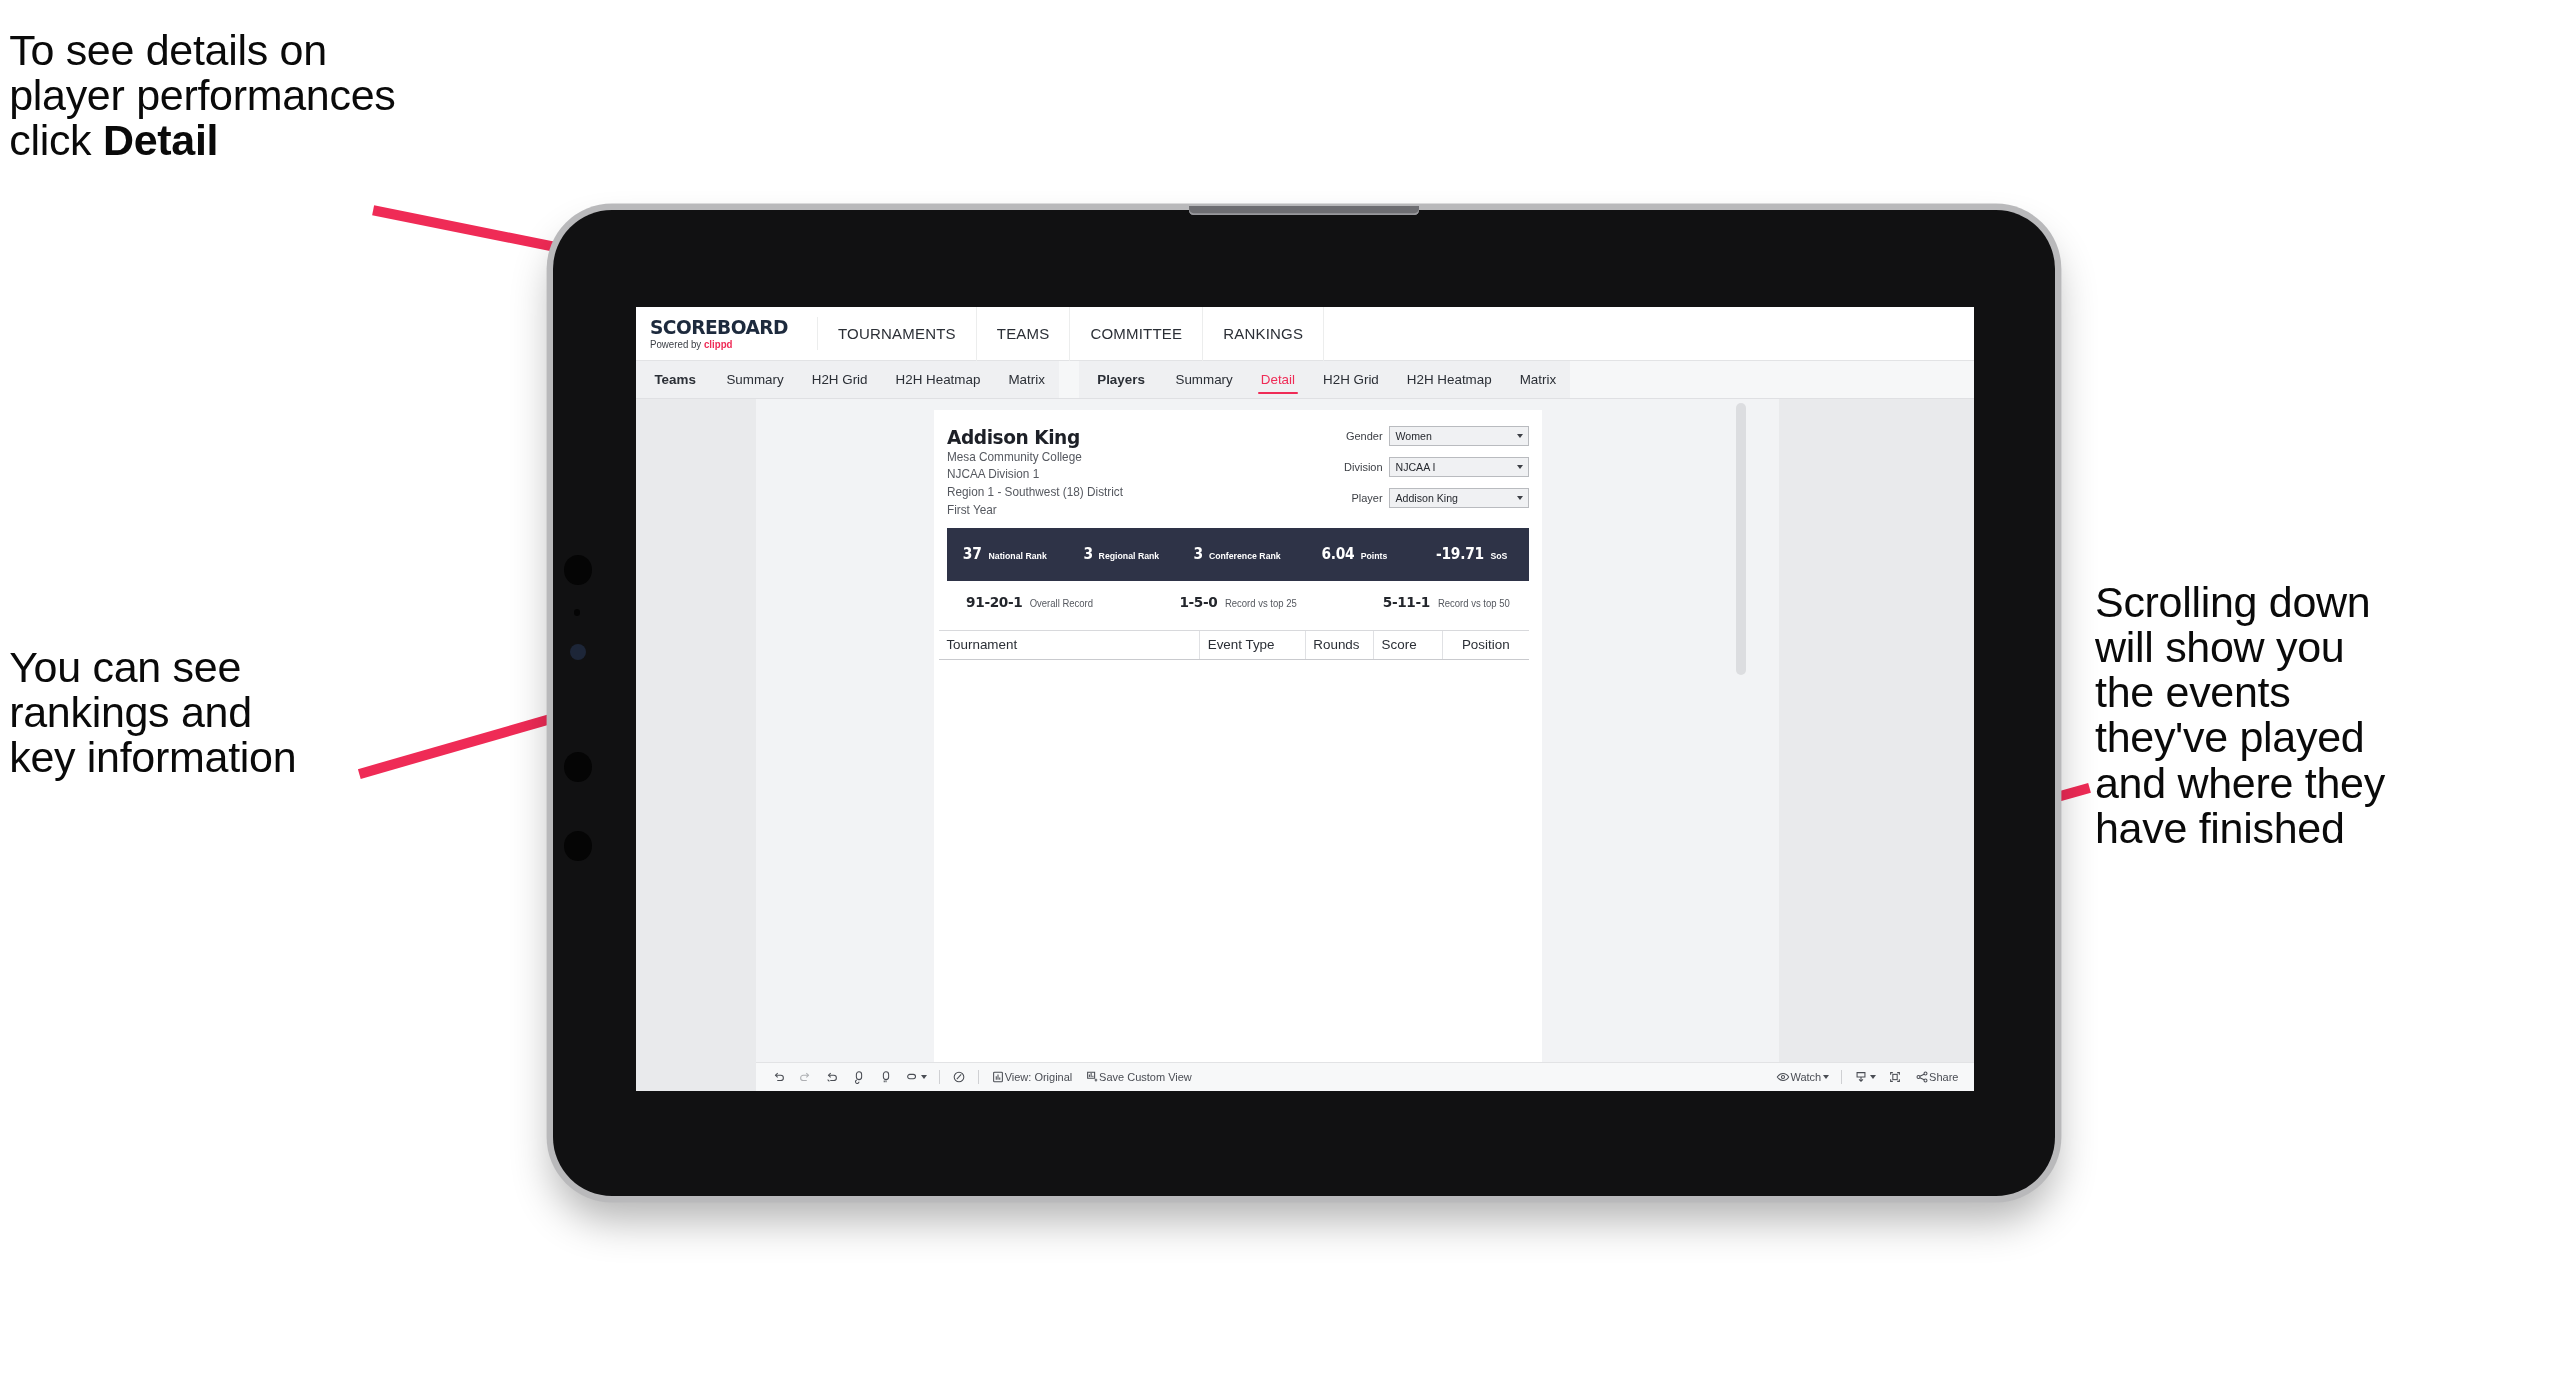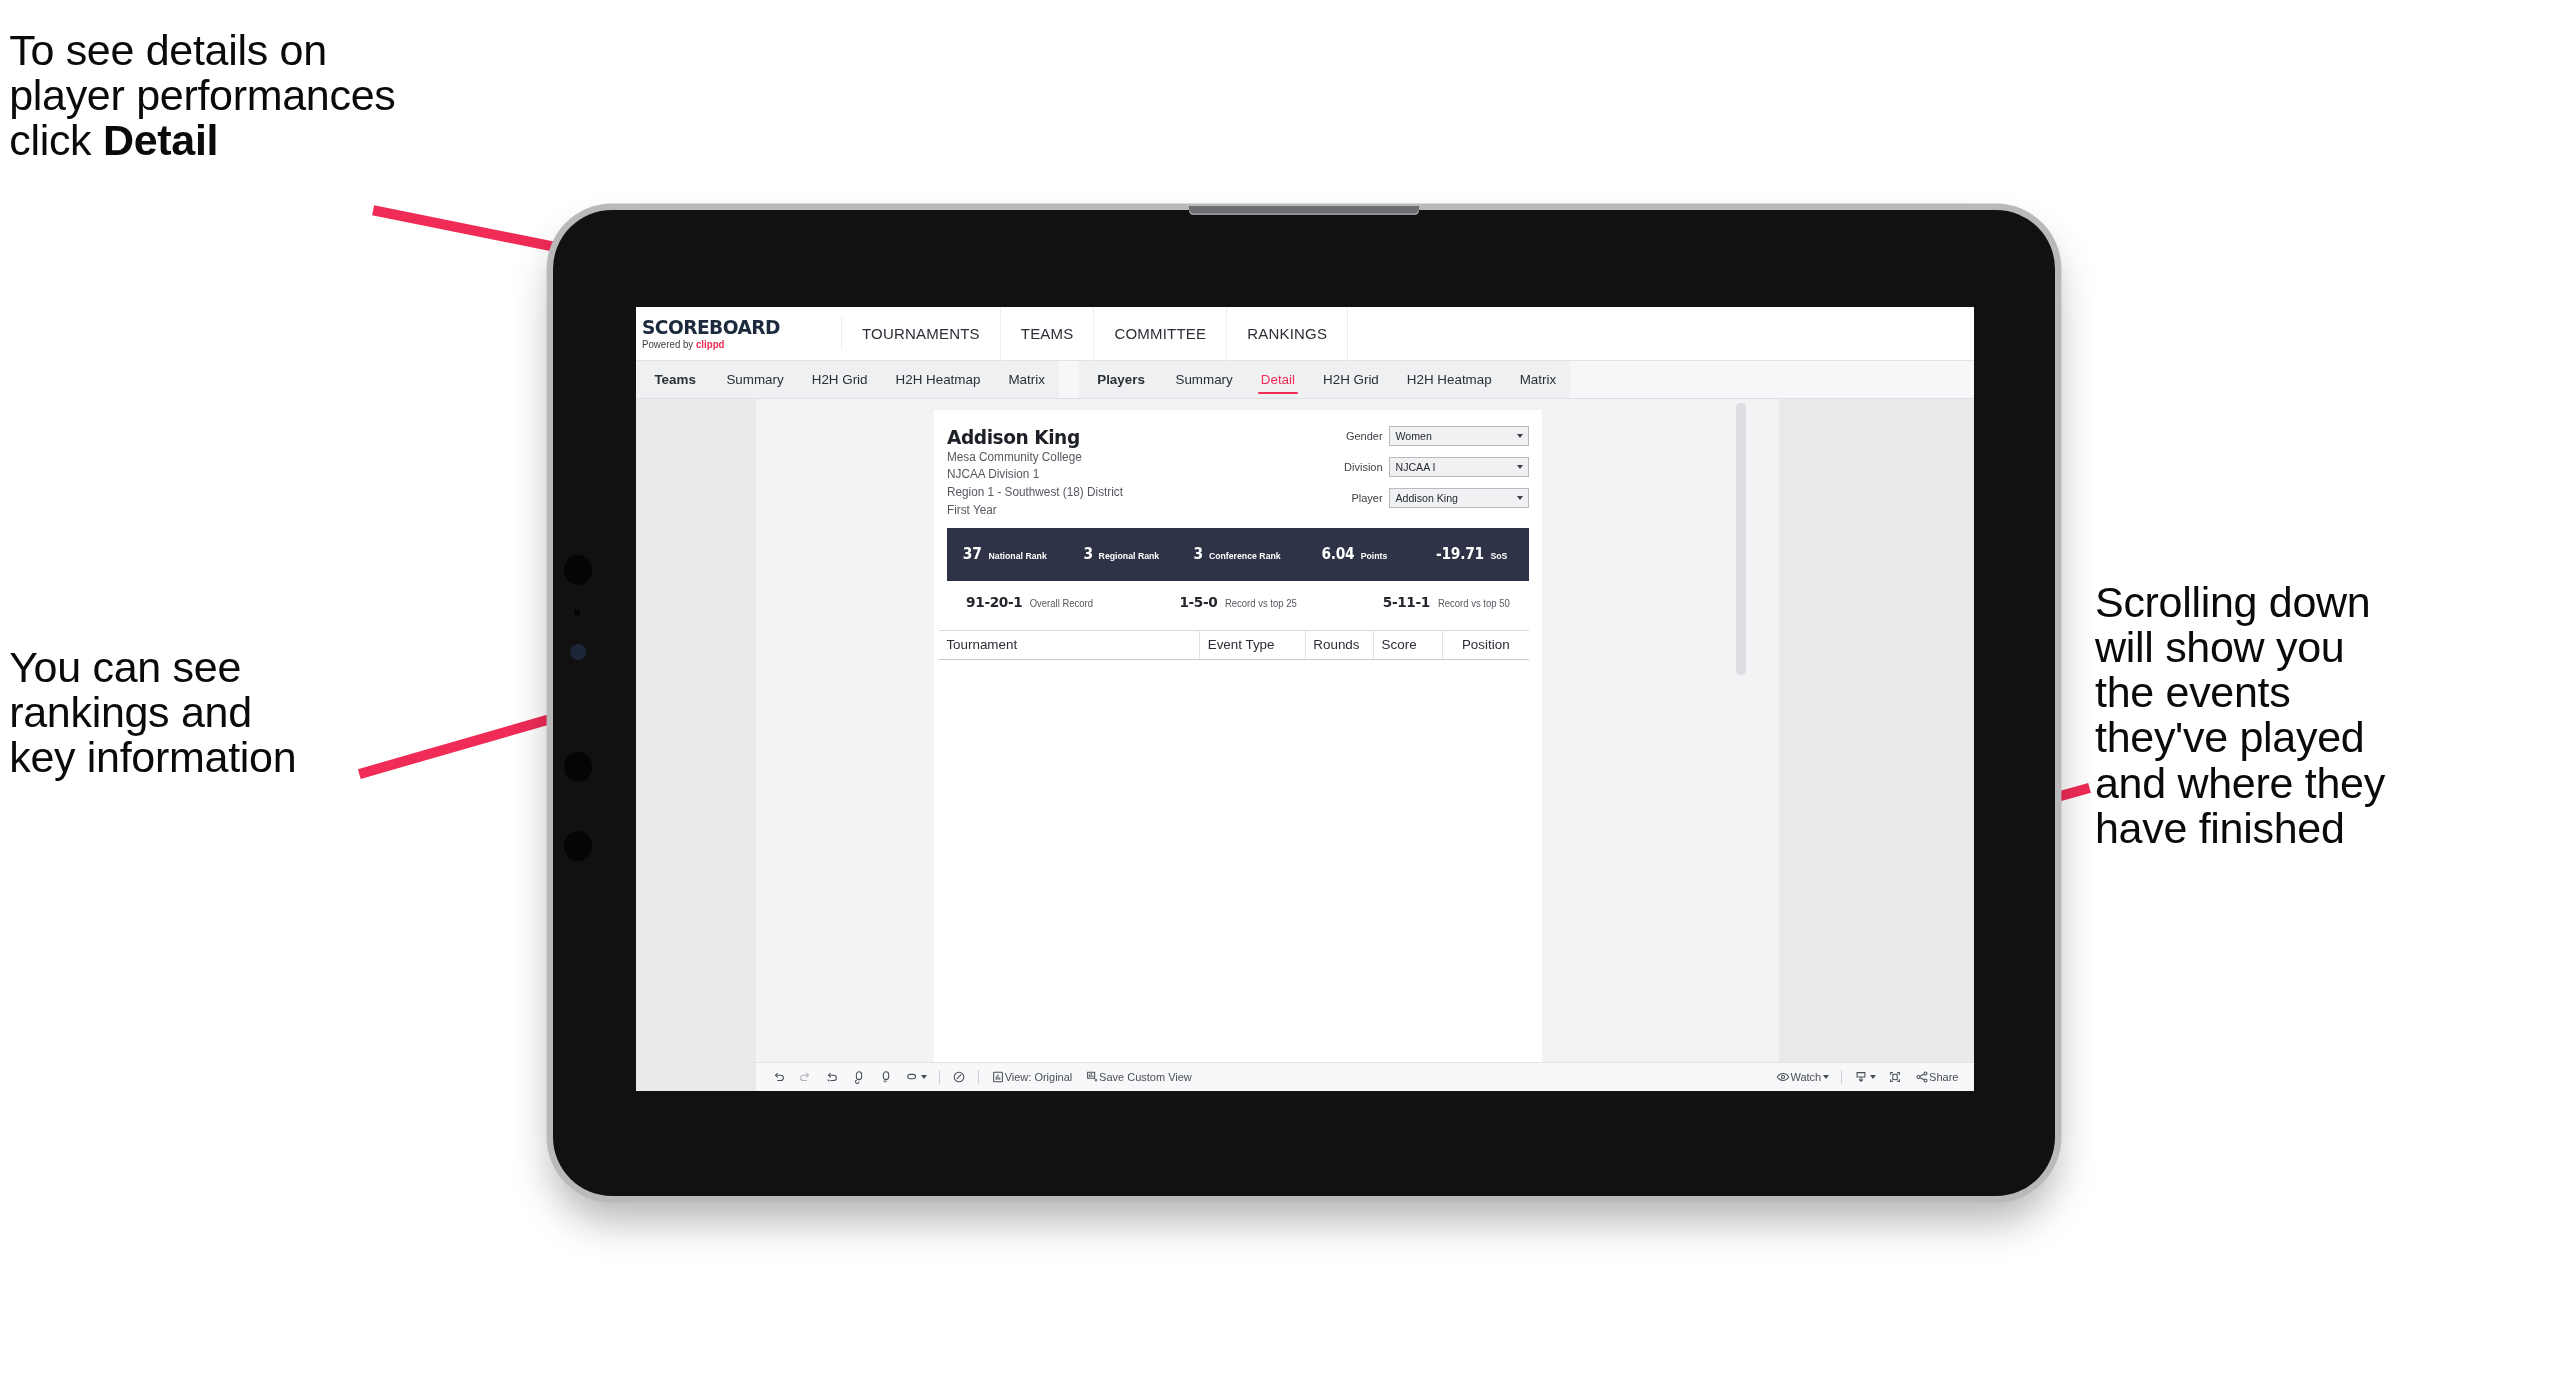--- a/index.html
+++ b/index.html
@@ -58,21 +58,21 @@
     background: #e9eaec;
     overflow: hidden;
   }
 
   
   #brandbar {
     height: 54px; background:#ffffff;
     display:flex; align-items:center;
     border-bottom: 0.9px solid #e2e3e5;
   }
-  #logo-block { width: 206px; padding-left: 6px; border-right:0.9px solid #eceded; }
+  #logo-block { width: 182px; padding-left: 14px; border-right:0.9px solid #eceded; }
   #logo-title {
     font-family: "DejaVu Sans", sans-serif;
     font-weight: 700; font-size: 20px; letter-spacing: -0.6px;
     color:#1d2a3d; line-height: 1; transform: scaleX(0.93); transform-origin: left;
   }
   #logo-sub {
     font-size: 10px; color:#3b3f46; margin-top: 2.8px; transform: scaleX(0.97); transform-origin:left;
   }
   #logo-sub .brand { color:#ef2b56; font-weight:700; }
   .topnav-item {

